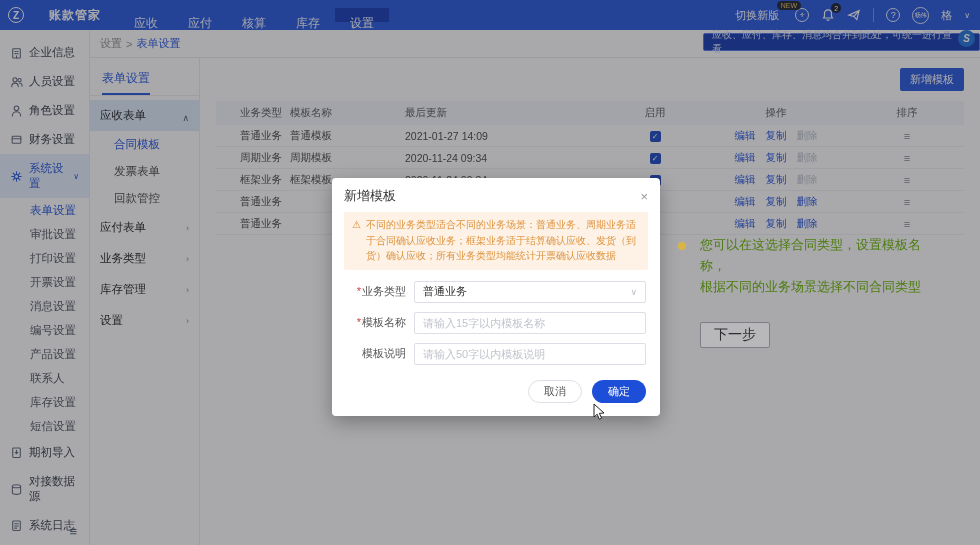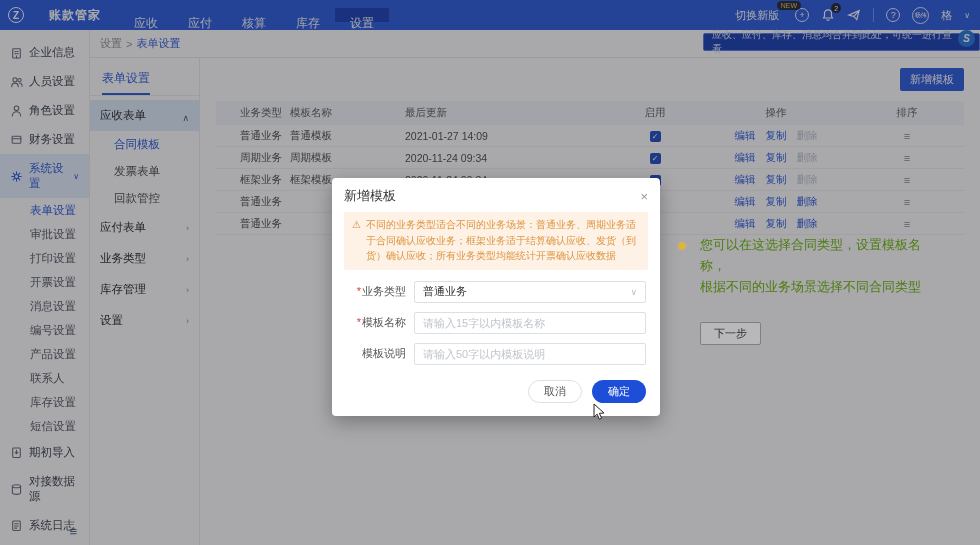--- a/index.html
+++ b/index.html
@@ -92,21 +92,21 @@
   .fctrl input { border:none; outline:none; width:100%; font-size:11px; color:#333; font-family:inherit; }
   .fctrl input::placeholder { color:#c0c4cc; }
   .modal-foot { display:flex; justify-content:flex-end; gap:10px; padding:4px 14px 13px; }
   .btn-cancel { background:#fff; border:1px solid #dcdfe6; border-radius:12px; padding:3px 15px; font-size:11px; color:#555; cursor:pointer; }
   .btn-ok { background:#1d4ed8; border:none; border-radius:12px; padding:3px 16px; font-size:11px; color:#fff; cursor:pointer; }
 
   
   .guide { position:absolute; left:678px; top:234px; width:256px; z-index:20; }
   .guide-dot { position:absolute; left:0; top:8px; width:8px; height:8px; border-radius:50%; background:#d9b545; }
   .guide-text { margin-left:22px; font-size:13px; color:#4d7c0f; line-height:21px; }
-  .next-btn { margin:25px 0 0 22px; background:rgba(255,255,255,.18); border:1px solid #7c7f85; border-radius:2px; color:#2b2d31; font-size:11px; padding:3px 13px; cursor:pointer; }
+  .next-btn { margin:25px 0 0 22px; background:rgba(255,255,255,.18); border:1px solid #7c7f85; border-radius:2px; color:#2b2d31; font-size:14px; padding:3px 13px; cursor:pointer; }
 
   .cursor { position:absolute; left:593px; top:403px; z-index:40; pointer-events:none; }
 </style>
 </head>
 <body>
 
 <div class="app">
 
   <div class="topnav">
     <div class="logo">

